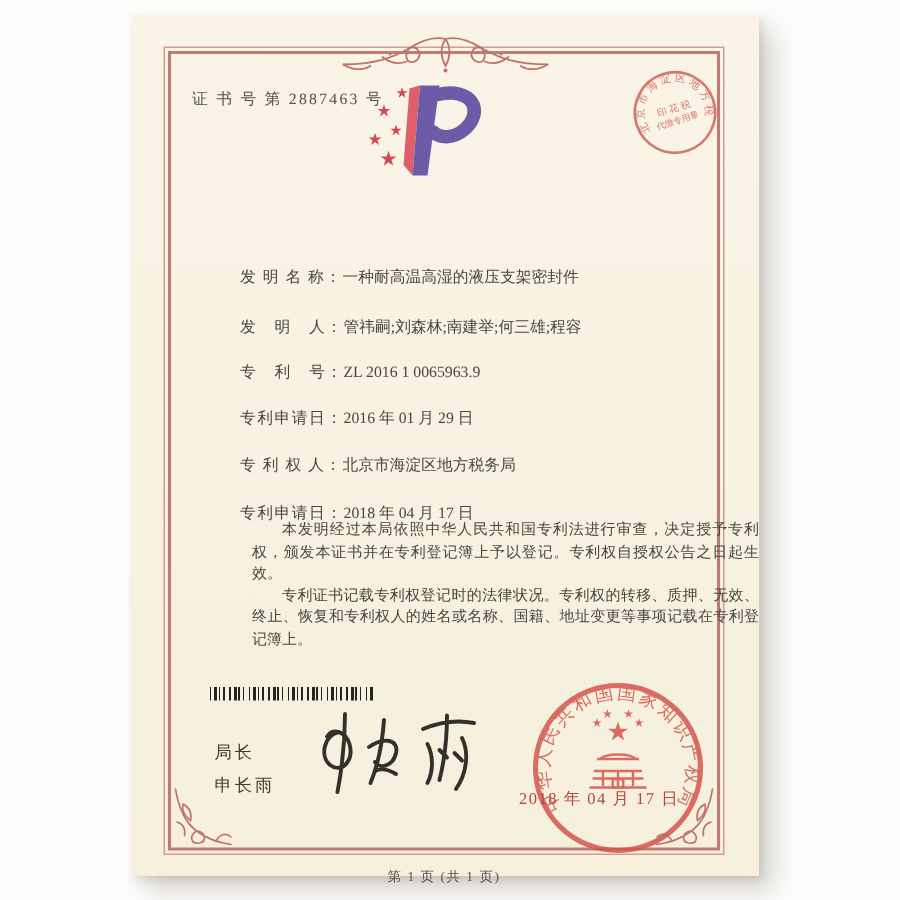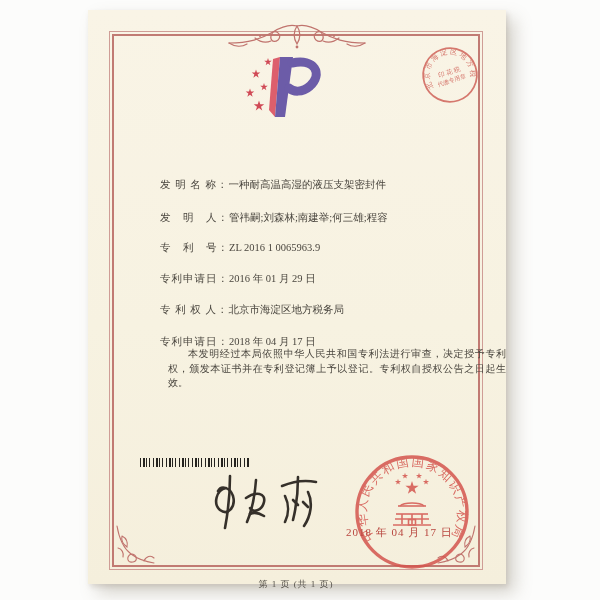--- a/index.html
+++ b/index.html
@@ -109,20 +109,21 @@
     <div class="corner br">
       <svg viewBox="0 0 42 42" width="42" height="42" fill="none" stroke="#c0736d" stroke-width="1.1" stroke-linecap="round">
         <path d="M3,2 C5,14 9,24 17,30 C25,36 33,38 40,39"></path>
         <path d="M17,30 C12,33 13,39 19,38 C24,37 23,31 18,30"></path>
         <path d="M8,12 C12,14 14,18 13,23 C9,20 7,16 8,12"></path>
         <path d="M30,37 C32,32 37,31 40,34"></path>
         <path d="M4,24 C8,25 10,29 9,33"></path>
       </svg>
     </div>
 
+    <div class="cert-no">证 书 号 第 2887463 号</div>
 
     <div class="logo">
       <svg viewBox="0 0 92 64" width="92" height="64">
         <defs>
           <path id="starA" d="M0,-1 L0.225,-0.309 L0.951,-0.309 L0.363,0.118 L0.588,0.809 L0,0.382 L-0.588,0.809 L-0.363,0.118 L-0.951,-0.309 L-0.225,-0.309 Z"></path>
         </defs>
         <polygon points="30,4 37,2 32,62 26,55" fill="#dd5f6c"></polygon>
         <polygon points="37,2 50,2 42,62 32,62" fill="#6c5ca8"></polygon>
         <path d="M49,8 C72,3 80,19 67,31 C59,38 50,37 46,33" fill="none" stroke="#6c5ca8" stroke-width="9" stroke-linecap="round"></path>
         <use href="#starA" transform="translate(25,7) scale(4)" fill="#d04a56"></use>
@@ -162,24 +163,29 @@
       <div class="field-row f4">
         <span class="lbl">专 利 权 人：</span><span class="val">北京市海淀区地方税务局</span>
       </div>
       <div class="field-row f5">
         <span class="lbl">专利申请日：</span><span class="val">2018 年 04 月 17 日</span>
       </div>
     </div>
 
     <div class="paras">
       <p>本发明经过本局依照中华人民共和国专利法进行审查，决定授予专利权，颁发本证书并在专利登记簿上予以登记。专利权自授权公告之日起生效。</p>
+      <p>专利证书记载专利权登记时的法律状况。专利权的转移、质押、无效、终止、恢复和专利权人的姓名或名称、国籍、地址变更等事项记载在专利登记簿上。</p>
     </div>
 
     <div class="barcode"></div>
 
+    <div class="director">
+      <span class="d-title">局长</span>
+      <span class="d-name">申长雨</span>
+    </div>
 
     <div class="signature">
       <svg viewBox="0 0 120 62" width="120" height="62" fill="none" stroke="#35302a" stroke-width="2.6" stroke-linecap="round">
         <path d="M20,16 C10,18 7,32 14,38 C22,44 30,35 27,24 C24,15 15,13 12,19"></path>
         <path d="M24,4 C24,18 22,40 19,56"></path>
         <path d="M50,8 C49,22 46,38 41,50"></path>
         <path d="M40,26 C50,19 60,21 58,30 C56,39 47,41 44,36"></path>
         <path d="M58,44 C53,41 48,40 44,42"></path>
         <path d="M76,14 C88,9 100,8 110,10"></path>
         <path d="M92,5 C92,20 90,36 87,48"></path>

